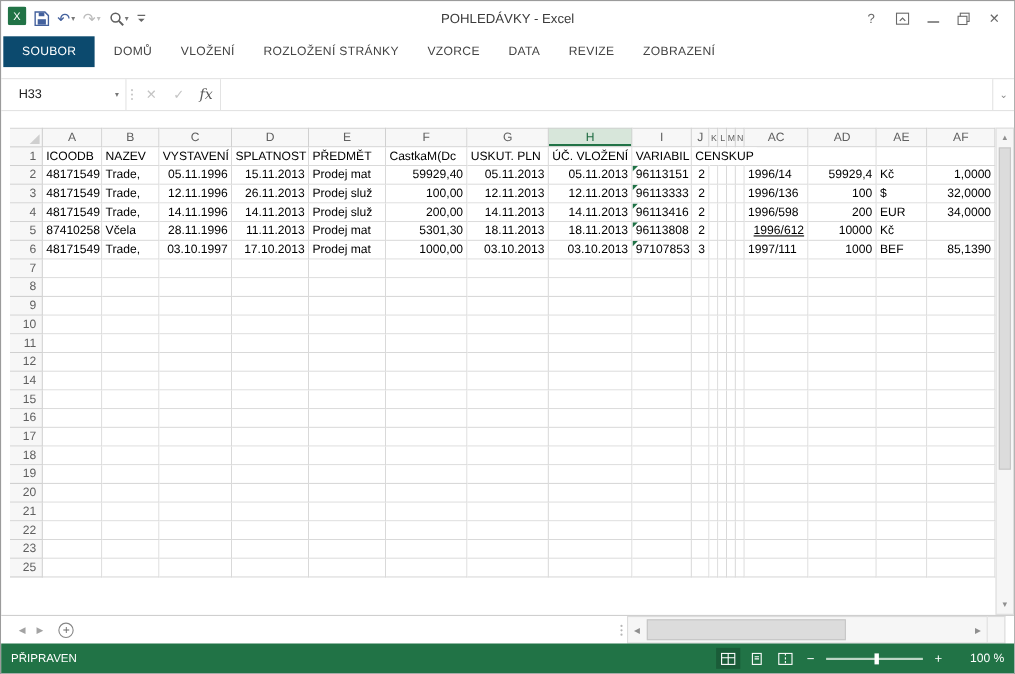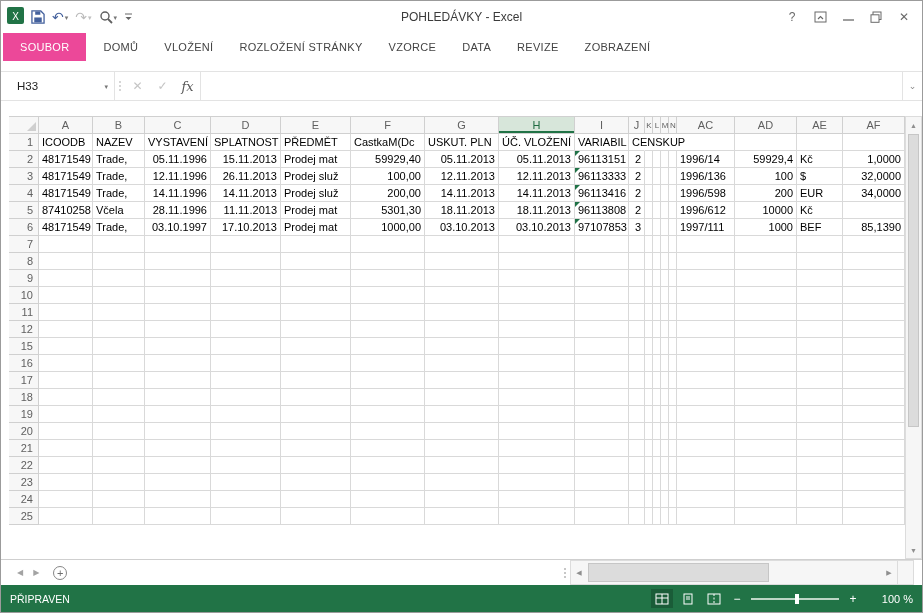--- a/index.html
+++ b/index.html
@@ -17,21 +17,21 @@
   .caret { font-size:7px; color:#777; line-height:1; }
   .caret.dis { color:#c0c0c0; }
   .glyph-undo { font-size:14px; color:#44619d; line-height:1; }
   .glyph-redo { font-size:14px; color:#bcbcbc; line-height:1; }
   .title { position:absolute; left:0; right:0; text-align:center; font-size:12px; color:#3b3b3b; pointer-events:none; }
   .win-controls { margin-left:auto; display:flex; align-items:center; z-index:2; }
   .wc { width:28px; height:24px; display:flex; align-items:center; justify-content:center; color:#696969; font-size:12px; }
   
   .tabrow { height:28px; display:flex; align-items:stretch; padding-left:2px; flex:none; }
   .rtab { display:flex; align-items:center; padding:0 13px; font-size:11px; color:#444; letter-spacing:.3px; }
-  .rtab.file { background:#ec4899; color:#fff; padding:0 17px; margin-right:4px; }
+  .rtab.file { background:#0c4a6e; color:#fff; padding:0 17px; margin-right:4px; }
   
   .formulabar { height:30px; margin-top:10px; margin-bottom:15px; border-top:1px solid #e3e3e3; border-bottom:1px solid #e3e3e3; display:flex; align-items:stretch; flex:none; }
   .namebox { width:106px; margin-left:8px; display:flex; align-items:center; padding-left:8px; font-size:11.5px; color:#222; border-right:1px solid #e3e3e3; }
   .namebox .caret { margin-left:auto; margin-right:6px; }
   .fb-split { width:10px; display:flex; flex-direction:column; justify-content:center; align-items:center; gap:2px; }
   .fb-split i { width:2px; height:2px; background:#c9c9c9; border-radius:50%; }
   .fb-btns { display:flex; align-items:center; border-right:1px solid #e3e3e3; }
   .fbb { width:25px; text-align:center; font-size:12px; color:#c4c4c4; }
   .fbb.fx { color:#595959; font-family:"DejaVu Serif", serif; font-style:italic; font-size:13px; }
   .fb-input { flex:1; background:#fff; }
@@ -324,21 +324,21 @@
               <td style="text-align: left;">Prodej mat</td>
               <td style="text-align: right; margin-top: 32px;">5301,30</td>
               <td style="text-align: right;">18.11.2013</td>
               <td style="text-align: right;">18.11.2013</td>
               <td class="err" style="text-align: right;">96113808</td>
               <td style="text-align: right;">2</td>
               <td style="text-align: left;"></td>
               <td style="text-align: left;"></td>
               <td style="text-align: left;"></td>
               <td style="text-align: left;"></td>
-              <td style="text-align: left;">1996/612</td>
+              <td style="text-align: right; text-decoration: underline;">1996/612</td>
               <td style="text-align: right;">10000</td>
               <td style="text-align: left;">Kč</td>
               <td style="text-align: right;"></td>
             </tr>
             <tr>
               <th>6</th>
               <td style="text-align: right;">48171549</td>
               <td style="text-align: left;">Trade,</td>
               <td style="text-align: right;">03.10.1997</td>
               <td style="text-align: right;">17.10.2013</td>
@@ -477,20 +477,41 @@
               <td style="text-align: left;"></td>
               <td style="text-align: left;"></td>
               <td style="text-align: left;"></td>
               <td style="text-align: left;"></td>
               <td style="text-align: left;"></td>
               <td style="text-align: right;"></td>
               <td style="text-align: left;"></td>
               <td style="text-align: right;"></td>
             </tr>
             <tr>
+              <th>14</th>
+              <td style="text-align: right;"></td>
+              <td style="text-align: left;"></td>
+              <td style="text-align: right;"></td>
+              <td style="text-align: right;"></td>
+              <td style="text-align: left;"></td>
+              <td style="text-align: right;"></td>
+              <td style="text-align: right;"></td>
+              <td style="text-align: right;"></td>
+              <td style="text-align: right;"></td>
+              <td style="text-align: right;"></td>
+              <td style="text-align: left;"></td>
+              <td style="text-align: left;"></td>
+              <td style="text-align: left;"></td>
+              <td style="text-align: left;"></td>
+              <td style="text-align: left;"></td>
+              <td style="text-align: right;"></td>
+              <td style="text-align: left;"></td>
+              <td style="text-align: right;"></td>
+            </tr>
+            <tr>
               <th>15</th>
               <td style="text-align: right;"></td>
               <td style="text-align: left;"></td>
               <td style="text-align: right;"></td>
               <td style="text-align: right;"></td>
               <td style="text-align: left;"></td>
               <td style="text-align: right;"></td>
               <td style="text-align: right;"></td>
               <td style="text-align: right;"></td>
               <td style="text-align: right;"></td>
@@ -646,41 +667,20 @@
               <td style="text-align: left;"></td>
               <td style="text-align: left;"></td>
               <td style="text-align: left;"></td>
               <td style="text-align: left;"></td>
               <td style="text-align: right;"></td>
               <td style="text-align: left;"></td>
               <td style="text-align: right;"></td>
             </tr>
             <tr>
               <th>23</th>
-              <td style="text-align: right;"></td>
-              <td style="text-align: left;"></td>
-              <td style="text-align: right;"></td>
-              <td style="text-align: right;"></td>
-              <td style="text-align: left;"></td>
-              <td style="text-align: right;"></td>
-              <td style="text-align: right;"></td>
-              <td style="text-align: right;"></td>
-              <td style="text-align: right;"></td>
-              <td style="text-align: right;"></td>
-              <td style="text-align: left;"></td>
-              <td style="text-align: left;"></td>
-              <td style="text-align: left;"></td>
-              <td style="text-align: left;"></td>
-              <td style="text-align: left;"></td>
-              <td style="text-align: right;"></td>
-              <td style="text-align: left;"></td>
-              <td style="text-align: right;"></td>
-            </tr>
-            <tr>
-              <th>24</th>
               <td style="text-align: right;"></td>
               <td style="text-align: left;"></td>
               <td style="text-align: right;"></td>
               <td style="text-align: right;"></td>
               <td style="text-align: left;"></td>
               <td style="text-align: right;"></td>
               <td style="text-align: right;"></td>
               <td style="text-align: right;"></td>
               <td style="text-align: right;"></td>
               <td style="text-align: right;"></td>

